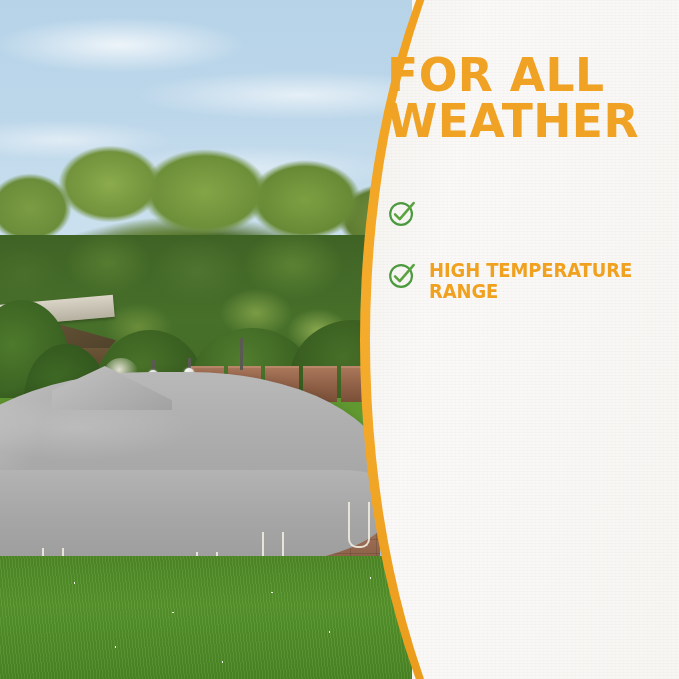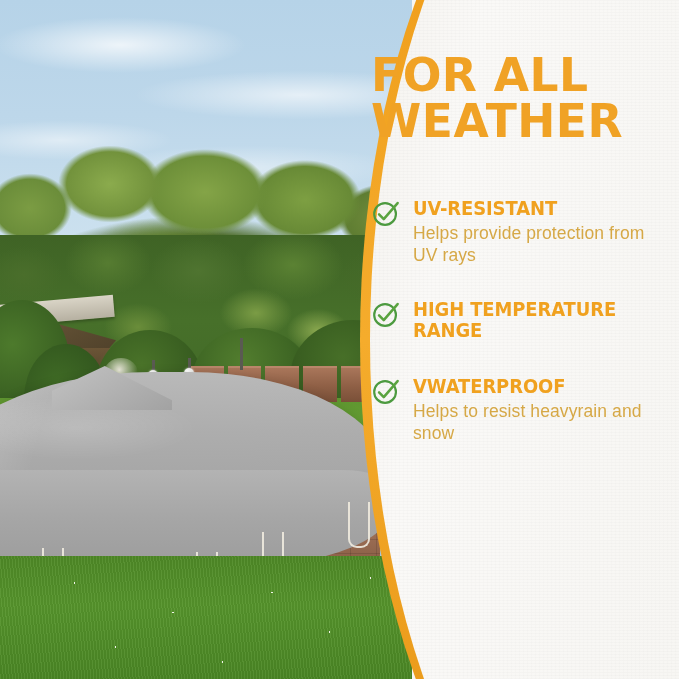--- a/index.html
+++ b/index.html
@@ -279,21 +279,21 @@
     height: 679px;
     background: linear-gradient(180deg, #f0a01e 0%, #f5ac2c 50%, #eb9c1c 100%);
     clip-path: ellipse(319px 600px at 330px 340px);
     z-index: 1;
   }
   .panel { z-index: 2; }
 
   
   .panel-content {
     position: absolute;
-    right: 16px; top: 0;
+    right: 0; top: 0;
     width: 320px;
     height: 679px;
     z-index: 3;
     padding: 52px 10px 0 28px;
     box-sizing: border-box;
   }
 
   .headline {
     color: #f0a225;
     font-family: "DejaVu Sans", sans-serif;
@@ -417,47 +417,31 @@
 
     <div class="features">
 
       <div class="feature">
         <span class="check-icon">
           <svg viewBox="0 0 32 32" width="30" height="30" aria-hidden="true">
             <circle cx="15" cy="17" r="11.6" fill="none" stroke="#4C9A3F" stroke-width="2.3"></circle>
             <path d="M8.6 17.4 L13.6 22.6 L28.4 5.4" fill="none" stroke="#5AA33F" stroke-width="2.7" stroke-linecap="round" stroke-linejoin="round"></path>
           </svg>
         </span>
-        <div class="feature-text">
-          <div class="feature-title">UV-RESISTANT</div>
-          <p class="feature-desc">Helps provide protection from UV rays</p>
-        </div>
       </div>
 
       <div class="feature">
         <span class="check-icon">
           <svg viewBox="0 0 32 32" width="30" height="30" aria-hidden="true">
             <circle cx="15" cy="17" r="11.6" fill="none" stroke="#4C9A3F" stroke-width="2.3"></circle>
             <path d="M8.6 17.4 L13.6 22.6 L28.4 5.4" fill="none" stroke="#5AA33F" stroke-width="2.7" stroke-linecap="round" stroke-linejoin="round"></path>
           </svg>
         </span>
         <div class="feature-text">
           <div class="feature-title">HIGH TEMPERATURE RANGE</div>
         </div>
       </div>
 
-      <div class="feature">
-        <span class="check-icon">
-          <svg viewBox="0 0 32 32" width="30" height="30" aria-hidden="true">
-            <circle cx="15" cy="17" r="11.6" fill="none" stroke="#4C9A3F" stroke-width="2.3"></circle>
-            <path d="M8.6 17.4 L13.6 22.6 L28.4 5.4" fill="none" stroke="#5AA33F" stroke-width="2.7" stroke-linecap="round" stroke-linejoin="round"></path>
-          </svg>
-        </span>
-        <div class="feature-text">
-          <div class="feature-title">VWATERPROOF</div>
-          <p class="feature-desc">Helps to resist heavyrain and snow</p>
-        </div>
-      </div>
 
     </div>
   </div>
 
 </div>
 
 </body></html>

